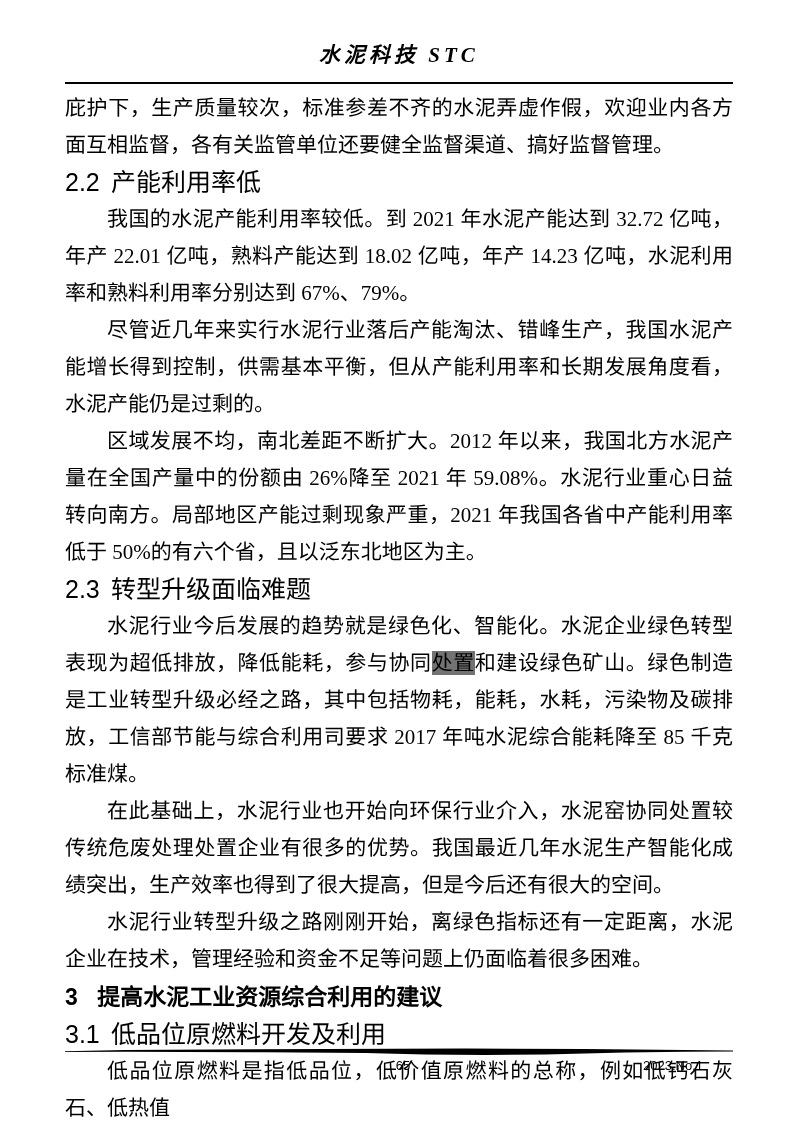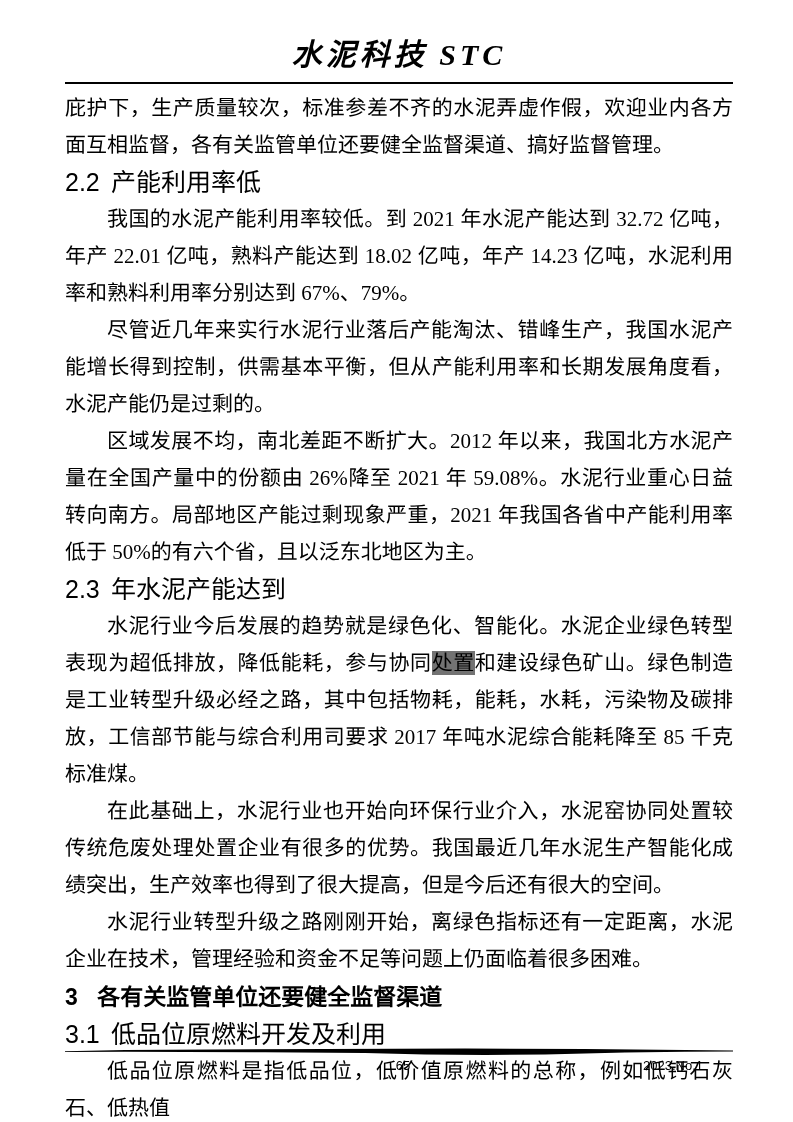--- a/index.html
+++ b/index.html
@@ -21,21 +21,21 @@
   
   .header {
     position: absolute;
     left: 65px;
     right: 60px;
     top: 0;
   }
   .journal-title {
     padding-top: 40px;
     text-align: center;
-    font-size: 30px;
+    font-size: 21px;
     line-height: 30px;
     font-weight: bold;
     font-style: italic;
     letter-spacing: 4px;
   }
   .header-rule {
     margin-top: 12px;
     height: 0;
     border-bottom: 2px solid #000000;
   }
@@ -116,28 +116,28 @@
   <main class="doc-body">
 
     <p class="para">庇护下，生产质量较次，标准参差不齐的水泥弄虚作假，欢迎业内各方面互相监督，各有关监管单位还要健全监督渠道、搞好监督管理。</p>
 
     <h2 class="h2"><span class="hnum">2.2</span><span>产能利用率低</span></h2>
 
     <p class="para indent">我国的水泥产能利用率较低。到 2021 年水泥产能达到 32.72 亿吨，年产 22.01 亿吨，熟料产能达到 18.02 亿吨，年产 14.23 亿吨，水泥利用率和熟料利用率分别达到 67%、79%。</p>
     <p class="para indent">尽管近几年来实行水泥行业落后产能淘汰、错峰生产，我国水泥产能增长得到控制，供需基本平衡，但从产能利用率和长期发展角度看，水泥产能仍是过剩的。</p>
     <p class="para indent">区域发展不均，南北差距不断扩大。2012 年以来，我国北方水泥产量在全国产量中的份额由 26%降至 2021 年 59.08%。水泥行业重心日益转向南方。局部地区产能过剩现象严重，2021 年我国各省中产能利用率低于 50%的有六个省，且以泛东北地区为主。</p>
 
-    <h2 class="h2"><span class="hnum">2.3</span><span>年水泥产能达到</span></h2>
+    <h2 class="h2"><span class="hnum">2.3</span><span>转型升级面临难题</span></h2>
 
     <p class="para indent"><span>水泥行业今后发展的趋势就是绿色化、智能化。水泥企业绿色转型表现为超低排放，降低能耗，参与协同</span><span class="shaded">处置</span><span>和建设绿色矿山。绿色制造是工业转型升级必经之路，其中包括物耗，能耗，水耗，污染物及碳排放，工信部节能与综合利用司要求 2017 年吨水泥综合能耗降至 85 千克标准煤。</span></p>
 
     <p class="para indent">在此基础上，水泥行业也开始向环保行业介入，水泥窑协同处置较传统危废处理处置企业有很多的优势。我国最近几年水泥生产智能化成绩突出，生产效率也得到了很大提高，但是今后还有很大的空间。</p>
     <p class="para indent">水泥行业转型升级之路刚刚开始，离绿色指标还有一定距离，水泥企业在技术，管理经验和资金不足等问题上仍面临着很多困难。</p>
 
-    <h1 class="h1"><span class="hnum">3</span><span>各有关监管单位还要健全监督渠道</span></h1>
+    <h1 class="h1"><span class="hnum">3</span><span>提高水泥工业资源综合利用的建议</span></h1>
 
     <h2 class="h2"><span class="hnum">3.1</span><span>低品位原燃料开发及利用</span></h2>
 
     <p class="para indent">低品位原燃料是指低品位，低价值原燃料的总称，例如低钙石灰石、低热值</p>
 
   </main>
 
   <footer class="footer">
     <svg class="footer-bar" viewBox="0 0 668 9" preserveAspectRatio="none" aria-hidden="true">
       <polygon fill="#000000" points="

